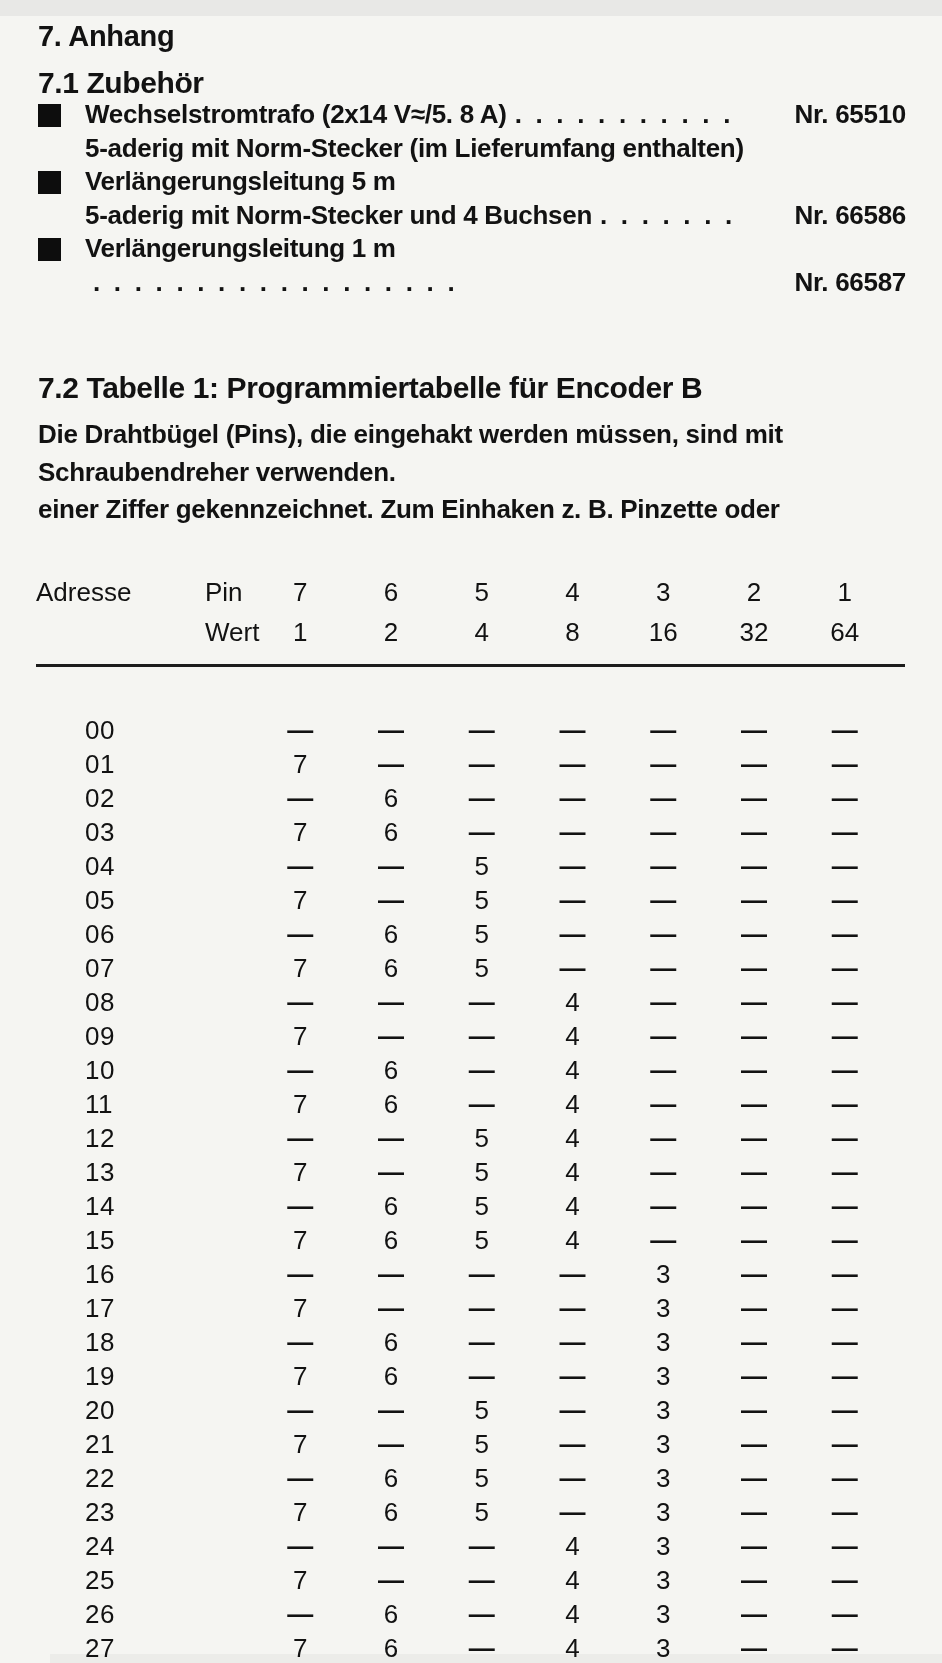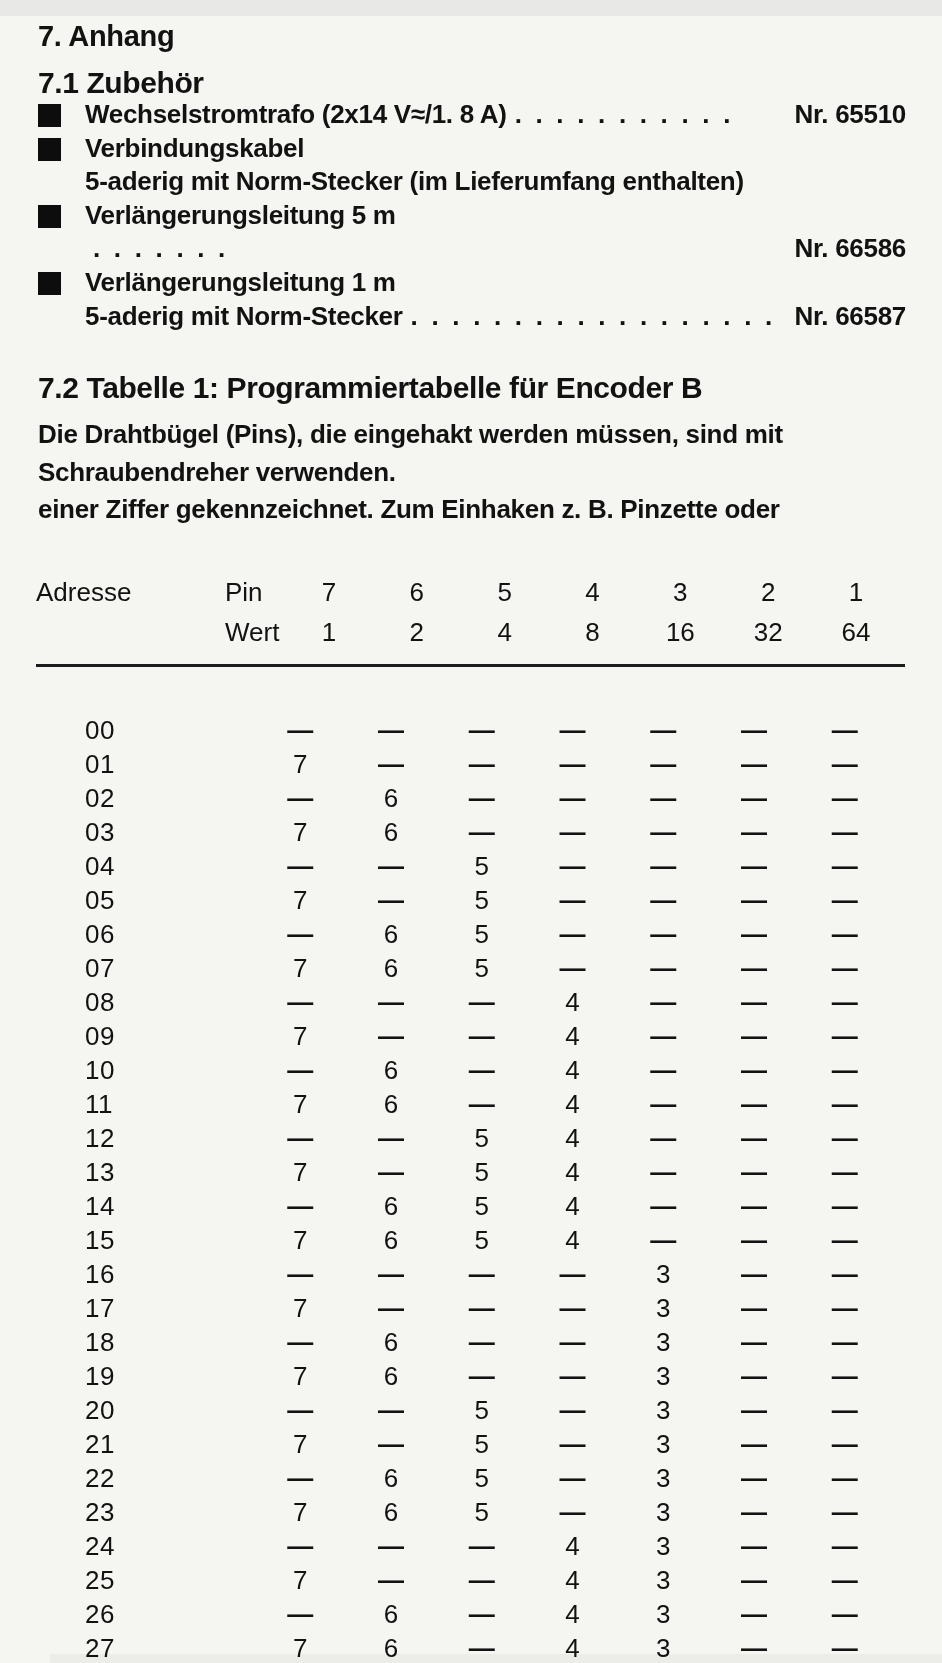--- a/index.html
+++ b/index.html
@@ -60,21 +60,21 @@
     line-height:37.5px;
   }
   
   .trow{
     display:grid;
     grid-template-columns:169px 50px repeat(7,1fr);
     width:854px;
     margin-left:36px;
   }
   .thead{position:absolute;left:0;top:556px;font-size:26px;font-weight:400;}
-  .thead .trow{height:40px;line-height:40px;gap:20px;}
+  .thead .trow{height:40px;line-height:40px;}
   .tbody{position:absolute;left:0;top:697px;font-size:26px;font-weight:400;}
   .tbody .trow{height:34px;line-height:34px;}
   .cell{white-space:nowrap;}
   .cell.num{text-align:center;}
   .cell.addr{padding-left:49px;letter-spacing:0.5px;}
   .cell.dash{font-weight:700;}
   .rule{
     position:absolute;left:36px;top:648px;
     width:869px;height:3px;background:#1c1c1c;
   }
@@ -88,48 +88,44 @@
 
 <div class="page">
 
   <div class="h1">7. Anhang</div>
 
   <div class="h2 h2a">7.1 Zubehör</div>
 
   <div class="acc">
       <div class="acc-row">
         <span class="marker sq"></span>
-        <span class="lbl">Wechselstromtrafo (2x14 V≈/1. 8 A)</span>
+        <span class="lbl">Wechselstromtrafo (2x14 V≈/5. 8 A)</span>
         <span class="leader">. . . . . . . . . . .</span>
         <span class="ref">Nr. 65510</span>
       </div>
       <div class="acc-row">
-        <span class="marker sq"></span>
-        <span class="lbl">Verbindungskabel</span>
-      </div>
-      <div class="acc-row">
         <span class="marker"></span>
         <span class="lbl">5-aderig mit Norm-Stecker (im Lieferumfang enthalten)</span>
       </div>
       <div class="acc-row">
         <span class="marker sq"></span>
         <span class="lbl">Verlängerungsleitung 5 m</span>
       </div>
       <div class="acc-row">
         <span class="marker"></span>
+        <span class="lbl">5-aderig mit Norm-Stecker und 4 Buchsen</span>
         <span class="leader">. . . . . . .</span>
         <span class="ref">Nr. 66586</span>
       </div>
       <div class="acc-row">
         <span class="marker sq"></span>
         <span class="lbl">Verlängerungsleitung 1 m</span>
       </div>
       <div class="acc-row">
         <span class="marker"></span>
-        <span class="lbl">5-aderig mit Norm-Stecker</span>
         <span class="leader">. . . . . . . . . . . . . . . . . .</span>
         <span class="ref">Nr. 66587</span>
       </div>
     </div>
 
   <div class="h2 h2b">7.2 Tabelle 1: Programmiertabelle für Encoder B</div>
 
   <div class="para">
     <div>Die Drahtbügel (Pins), die eingehakt werden müssen, sind mit</div>
     <div>Schraubendreher verwenden.</div>

